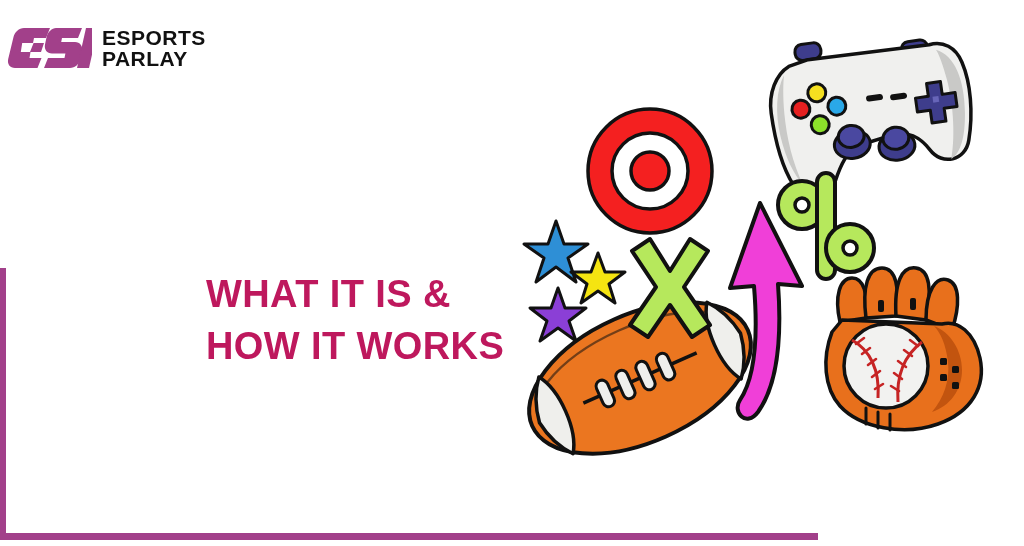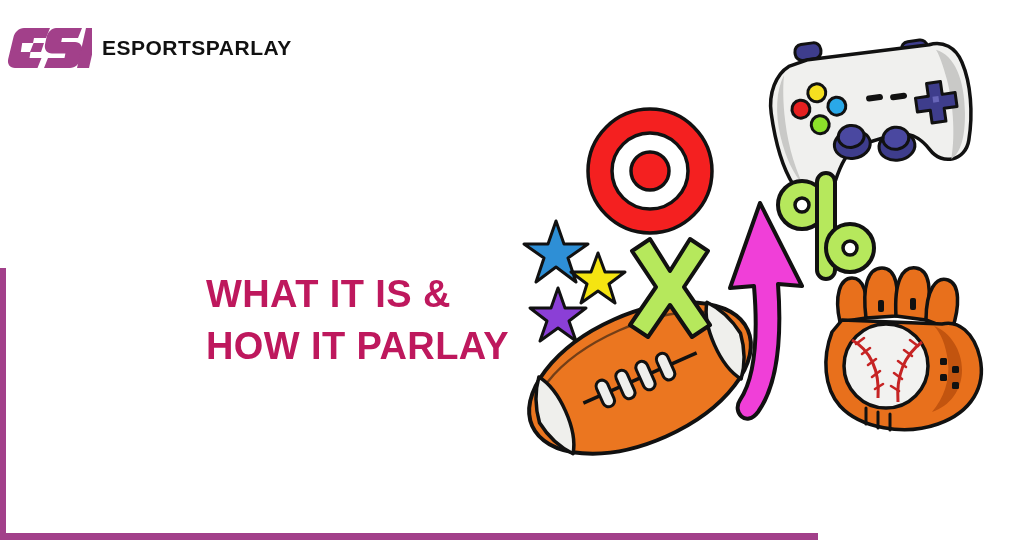--- a/index.html
+++ b/index.html
@@ -25,20 +25,21 @@
     top: 24px;
     display: flex;
     align-items: center;
     gap: 10px;
   }
   #logo-mark {
     display: block;
   }
   #logo-wordmark {
     display: flex;
+    flex-direction: column;
     justify-content: center;
     line-height: 1.02;
   }
   #logo-wordmark .wm-line {
     font-family: "Liberation Sans", sans-serif;
     font-weight: bold;
     font-size: 21px;
     letter-spacing: 0.5px;
     color: #111111;
   }
@@ -113,21 +114,21 @@
       <span class="wm-line">ESPORTS</span>
       <span class="wm-line">PARLAY</span>
     </div>
   </div>
 
   <div id="rule-left"></div>
   <div id="rule-bottom"></div>
 
   <div id="headline">
     <div class="hl-line hl-dark">WHAT IT IS &amp;</div>
-    <div class="hl-line hl-dark">HOW IT PARLAY</div>
+    <div class="hl-line hl-dark">HOW IT WORKS</div>
   </div>
 
   <div id="illustration">
     <svg width="500" height="490" viewBox="0 0 500 490" aria-hidden="true">
 
       <g>
         <circle cx="140" cy="163" r="62" fill="#F42020" stroke="#111111" stroke-width="3.5"></circle>
         <circle cx="140" cy="163" r="38" fill="#FFFFFF" stroke="#111111" stroke-width="3.5"></circle>
         <circle cx="140" cy="163" r="19" fill="#F42020" stroke="#111111" stroke-width="3.5"></circle>
       </g>

